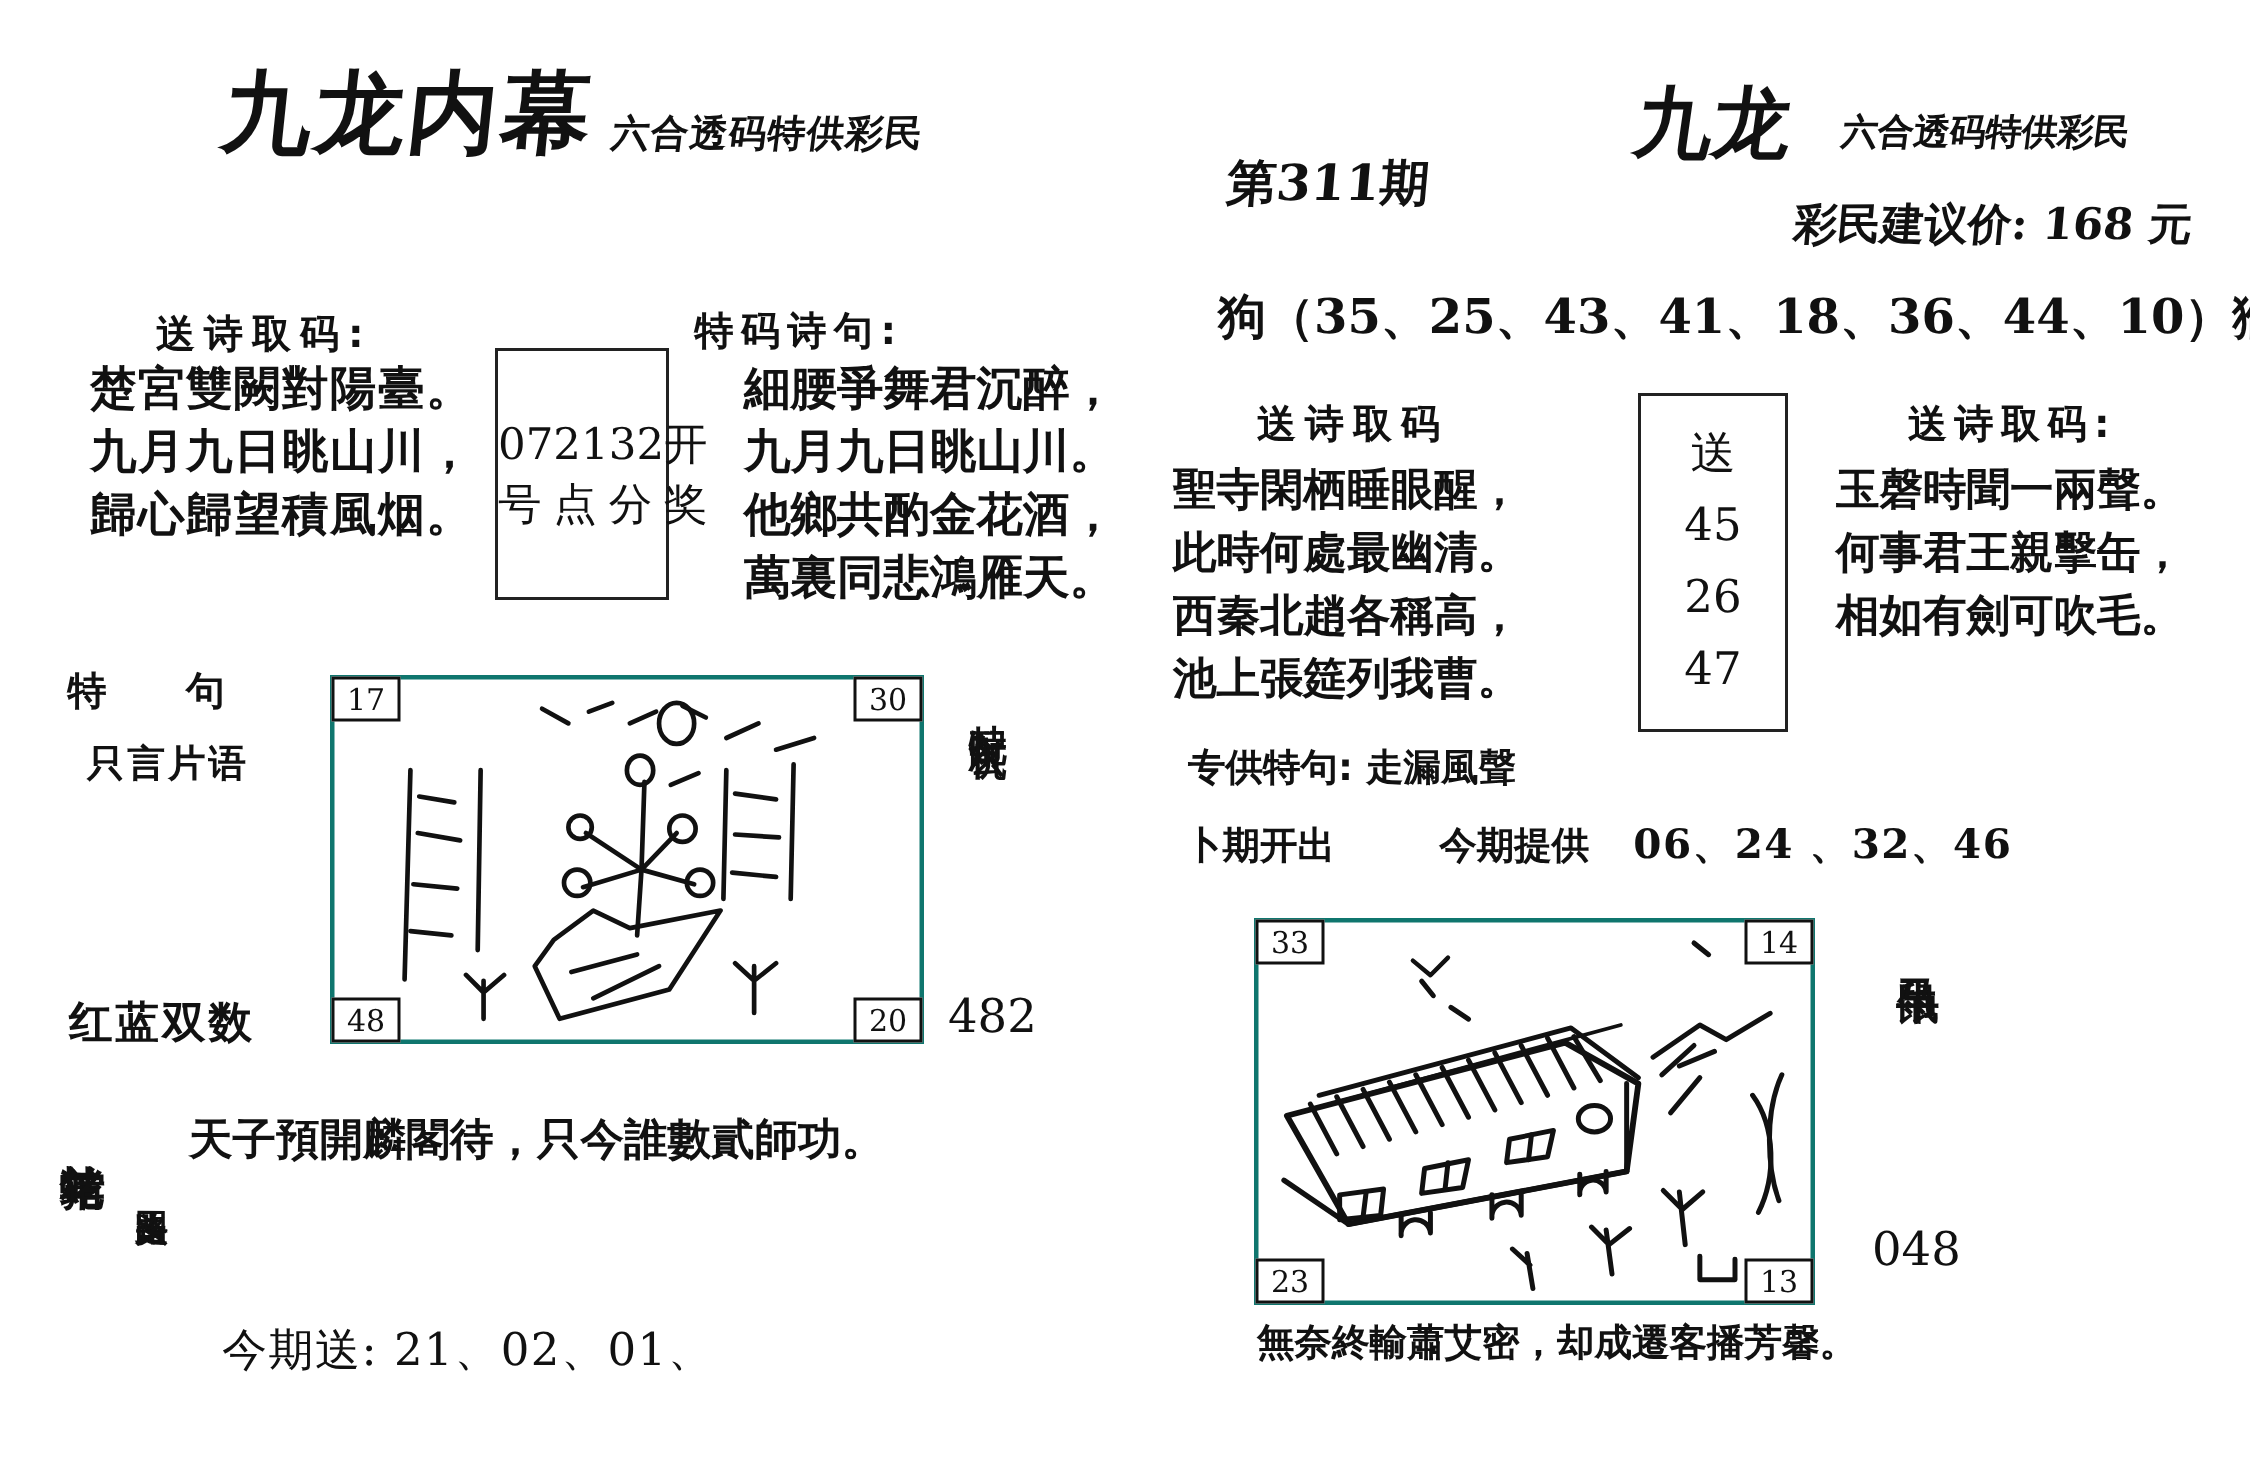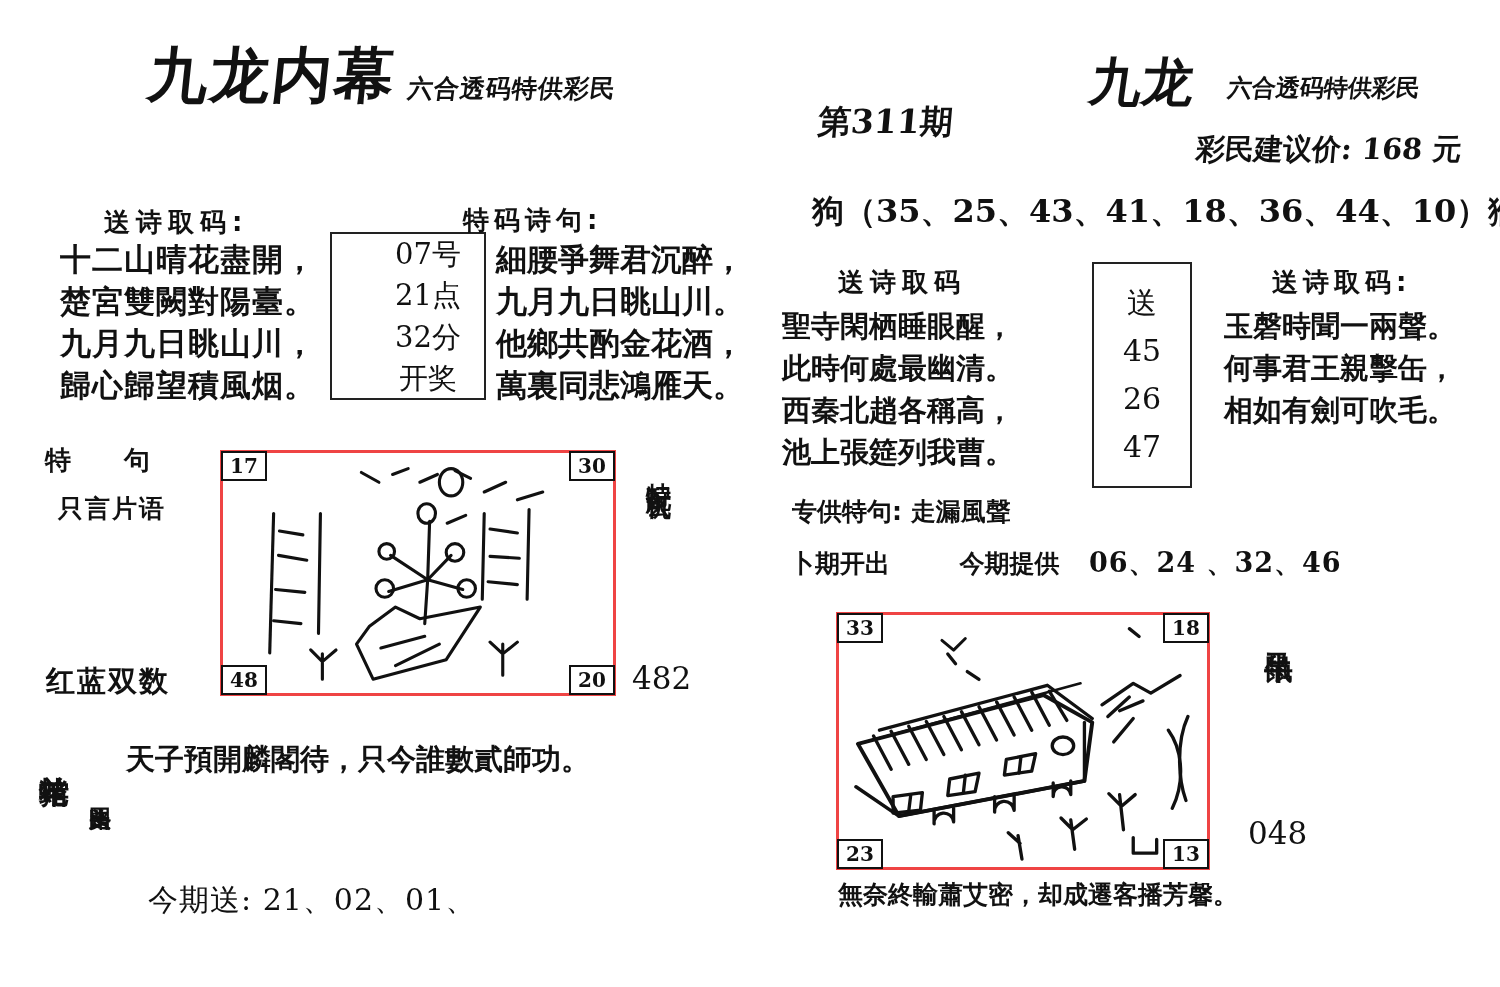--- a/index.html
+++ b/index.html
@@ -22,34 +22,34 @@
   #tagline-left{left:408px;top:72px;font-size:25px;font-weight:bold;
     font-family:"DejaVu Serif","Liberation Serif",serif;letter-spacing:1px;
     transform:skewX(-7deg);}
 
   
   #label-songshi-l{left:104px;top:205px;font-size:26px;font-weight:bold;letter-spacing:6px;}
   #poem-left{left:60px;top:238px;font-size:31px;line-height:42px;letter-spacing:1px;}
   #poem-left div{white-space:nowrap;}
 
   #code-box{left:330px;top:232px;width:112px;height:164px;border:2px solid #222;
-    display:flex;flex-direction:column;justify-content:space-between;align-items:center;padding-left:40px;}
+    display:flex;flex-direction:row;justify-content:flex-start;align-items:center;}
   #code-box div{font-size:29px;line-height:40px;font-family:"DejaVu Serif","Liberation Serif",serif;}
 
   #label-temashiju{left:463px;top:203px;font-size:26px;font-weight:bold;letter-spacing:5px;}
   #poem-left2{left:457px;top:238px;font-size:31px;line-height:42px;}
   #poem-left2 div{white-space:nowrap;margin-left:39px;}
 
   
   #label-teju{left:45px;top:443px;font-size:26px;font-weight:bold;letter-spacing:22px;}
   #label-zhiyan{left:58px;top:492px;font-size:25px;font-weight:bold;letter-spacing:2px;}
   #label-honglan{left:46px;top:662px;font-size:29px;font-weight:bold;letter-spacing:2px;}
 
   
-  .sketch-frame{border:3px solid #ef4444;background:#fff;font-weight:bold;}
+  .sketch-frame{border:3px solid #0f766e;background:#fff;}
   .corner{position:absolute;border:2px solid #111;background:#fff;
     font-size:20px;font-family:"DejaVu Serif","Liberation Serif",serif;
     display:flex;align-items:center;justify-content:center;width:42px;height:26px;}
   .c-tl{left:-2px;top:-2px;}
   .c-tr{right:-2px;top:-2px;}
   .c-bl{left:-2px;bottom:-2px;}
   .c-br{right:-2px;bottom:-2px;}
 
   #frame-left{left:220px;top:450px;width:390px;height:240px;}
   #frame-right{left:836px;top:612px;width:368px;height:252px;}
@@ -119,21 +119,20 @@
 <body>
 
 <div class="page">
 
   <div class="abs" id="brand-left">九龙内幕</div>
   <div class="abs" id="tagline-left">六合透码特供彩民</div>
 
   <div class="abs" id="label-songshi-l">送诗取码:</div>
 
   <div class="abs poem" id="poem-left">
-    <div>十二山晴花盡開，</div>
     <div>楚宮雙闕對陽臺。</div>
     <div>九月九日眺山川，</div>
     <div>歸心歸望積風烟。</div>
   </div>
 
   <div class="abs" id="code-box">
     <div>07号</div>
     <div>21点</div>
     <div>32分</div>
     <div>开奖</div>
@@ -302,21 +301,21 @@
 
         <path d="M104 26 L116 36 L128 24" stroke-width="3"></path>
         <path d="M110 40 L118 50"></path>
         <path d="M130 58 L142 66"></path>
         <path d="M296 14 L306 22"></path>
 
         <path d="M300 228 L300 244 L324 244 L324 230"></path>
       </g>
     </svg>
     <div class="corner c-tl">33</div>
-    <div class="corner c-tr">18</div>
+    <div class="corner c-tr">14</div>
     <div class="corner c-bl">23</div>
     <div class="corner c-br">13</div>
   </div>
 
   <div class="abs" id="zodiac-right">牛鼠马</div>
   <div class="abs" id="num-048">048</div>
   <div class="abs poem" id="caption-right">無奈終輸蕭艾密，却成遷客播芳馨。</div>
 
 
 </div>

